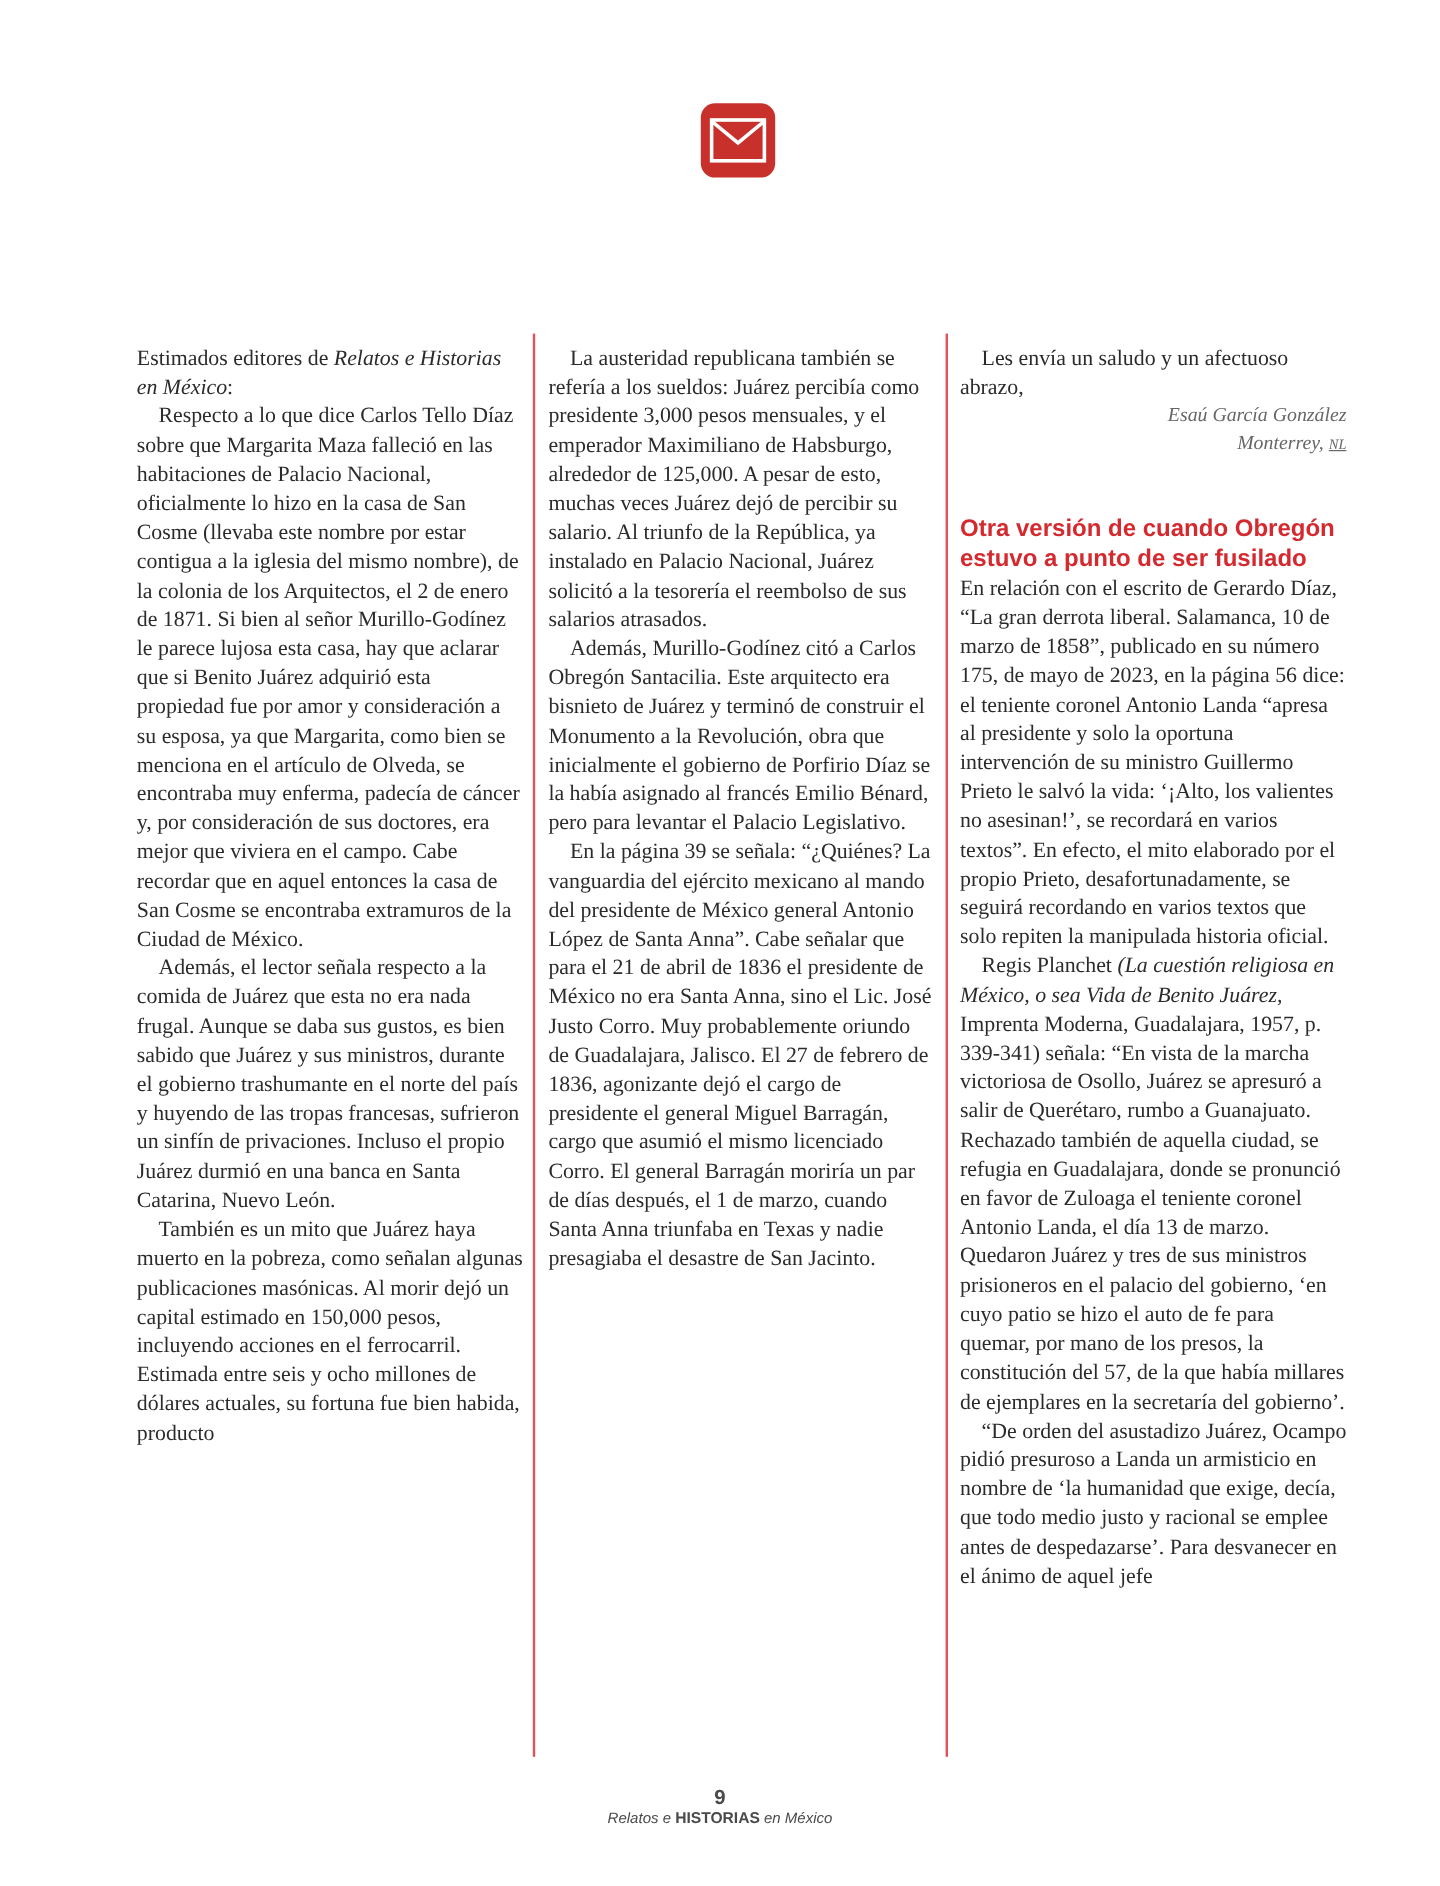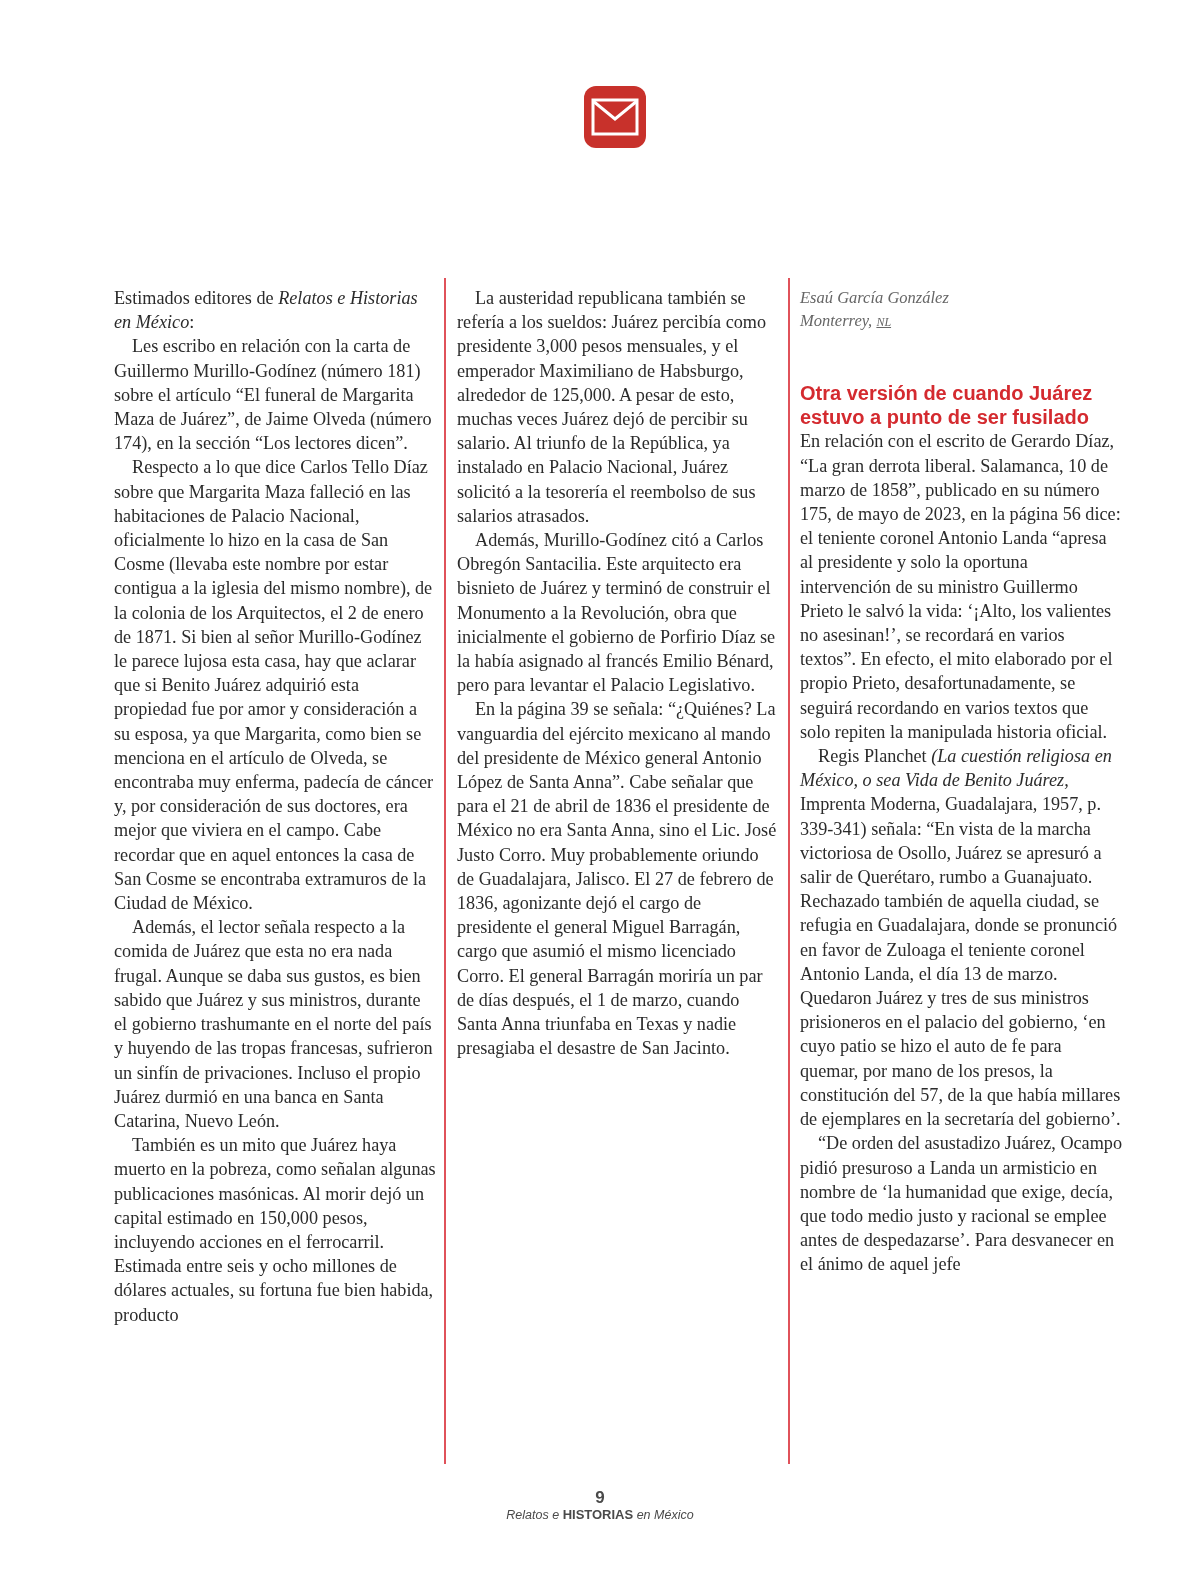--- a/index.html
+++ b/index.html
@@ -10,21 +10,21 @@
   .col1 { left: 114px; width: 322px; }
   .col2 { left: 457px; width: 322px; }
   .col3 { left: 800px; width: 322px; }
   .rule { position: absolute; width: 2px; background: #e0525a; }
   .rule1 { left: 444px; top: 278px; height: 1186px; }
   .rule2 { left: 788px; top: 278px; height: 1186px; }
   h2 { margin: 0; font-family: "Liberation Sans", "DejaVu Sans", sans-serif; font-weight: bold; color: #d42a2f; font-size: 20px; line-height: 24.2px; }
   p { margin: 0; }
   .ind { text-indent: 18px; }
   em { font-style: italic; }
-  .sig { font-style: italic; color: #666; font-size: 16.5px; line-height: 23px; }
+  .sig { text-align: right; font-style: italic; color: #666; font-size: 16.5px; line-height: 23px; }
   .sig .small { font-size: 12px; font-style: italic; text-decoration: underline; }
   .gap { height: 47px; }
   .footer { position: absolute; left: 0; width: 1200px; top: 1490px; text-align: center; color: #4a4a4a; }
   .page-num { font-family: "Liberation Sans", sans-serif; font-weight: bold; font-size: 17px; line-height: 16px; }
   .brand { font-size: 12.5px; line-height: 18px; }
   .brand .serif { font-family: Liberation Sans, sans-serif; font-style: italic; }
   .brand .bold { font-family: "Liberation Sans", sans-serif; font-weight: bold; font-size: 13px; }
 </style>
 </head>
 <body>
@@ -34,39 +34,39 @@
     <rect x="2" y="2" width="44" height="34" fill="none" stroke="#ffffff" stroke-width="3"></rect>
     <polyline points="2,3 24,21 46,3" fill="none" stroke="#ffffff" stroke-width="3"></polyline>
   </svg>
 </div>
 
 <div class="rule rule1"></div>
 <div class="rule rule2"></div>
 
 <div class="col col1">
   <p><span>Estimados editores de </span><em>Relatos e Historias en México</em><span>:</span></p>
-  <p class="ind">Les escribo en relación con la carta de Guillermo Murillo-Godínez (número 181) sobre el artículo “El funeral de Margarita Maza de Juárez”, de Jaime Olveda (número 174), en la sección “Los lectores dicen”.</p>
   <p class="ind">Respecto a lo que dice Carlos Tello Díaz sobre que Margarita Maza falleció en las habitaciones de Palacio Nacional, oficialmente lo hizo en la casa de San Cosme (llevaba este nombre por estar contigua a la iglesia del mismo nombre), de la colonia de los Arquitectos, el 2 de enero de 1871. Si bien al señor Murillo-Godínez le parece lujosa esta casa, hay que aclarar que si Benito Juárez adquirió esta propiedad fue por amor y consideración a su esposa, ya que Margarita, como bien se menciona en el artículo de Olveda, se encontraba muy enferma, padecía de cáncer y, por consideración de sus doctores, era mejor que viviera en el campo. Cabe recordar que en aquel entonces la casa de San Cosme se encontraba extramuros de la Ciudad de México.</p>
   <p class="ind">Además, el lector señala respecto a la comida de Juárez que esta no era nada frugal. Aunque se daba sus gustos, es bien sabido que Juárez y sus ministros, durante el gobierno trashumante en el norte del país y huyendo de las tropas francesas, sufrieron un sinfín de privaciones. Incluso el propio Juárez durmió en una banca en Santa Catarina, Nuevo León.</p>
   <p class="ind">También es un mito que Juárez haya muerto en la pobreza, como señalan algunas publicaciones masónicas. Al morir dejó un capital estimado en 150,000 pesos, incluyendo acciones en el ferrocarril. Estimada entre seis y ocho millones de dólares actuales, su fortuna fue bien habida, producto</p>
 </div>
 
 <div class="col col2">
   <p class="ind">La austeridad republicana también se refería a los sueldos: Juárez percibía como presidente 3,000 pesos mensuales, y el emperador Maximiliano de Habsburgo, alrededor de 125,000. A pesar de esto, muchas veces Juárez dejó de percibir su salario. Al triunfo de la República, ya instalado en Palacio Nacional, Juárez solicitó a la tesorería el reembolso de sus salarios atrasados.</p>
   <p class="ind">Además, Murillo-Godínez citó a Carlos Obregón Santacilia. Este arquitecto era bisnieto de Juárez y terminó de construir el Monumento a la Revolución, obra que inicialmente el gobierno de Porfirio Díaz se la había asignado al francés Emilio Bénard, pero para levantar el Palacio Legislativo.</p>
   <p class="ind">En la página 39 se señala: “¿Quiénes? La vanguardia del ejército mexicano al mando del presidente de México general Antonio López de Santa Anna”. Cabe señalar que para el 21 de abril de 1836 el presidente de México no era Santa Anna, sino el Lic. José Justo Corro. Muy probablemente oriundo de Guadalajara, Jalisco. El 27 de febrero de 1836, agonizante dejó el cargo de presidente el general Miguel Barragán, cargo que asumió el mismo licenciado Corro. El general Barragán moriría un par de días después, el 1 de marzo, cuando Santa Anna triunfaba en Texas y nadie presagiaba el desastre de San Jacinto.</p>
 </div>
 
 <div class="col col3">
+  <p class="ind">Les envía un saludo y un afectuoso abrazo,</p>
   <div class="sig">
     <div>Esaú García González</div>
     <div><span>Monterrey,</span> <span class="small">NL</span></div>
   </div>
   <div class="gap"></div>
-  <h2>Otra versión de cuando Juárez estuvo a punto de ser fusilado</h2>
+  <h2>Otra versión de cuando Obregón estuvo a punto de ser fusilado</h2>
   <p>En relación con el escrito de Gerardo Díaz, “La gran derrota liberal. Salamanca, 10 de marzo de 1858”, publicado en su número 175, de mayo de 2023, en la página 56 dice: el teniente coronel Antonio Landa “apresa al presidente y solo la oportuna intervención de su ministro Guillermo Prieto le salvó la vida: ‘¡Alto, los valientes no asesinan!’, se recordará en varios textos”. En efecto, el mito elaborado por el propio Prieto, desafortunadamente, se seguirá recordando en varios textos que solo repiten la manipulada historia oficial.</p>
   <p class="ind"><span>Regis Planchet </span><em>(La cuestión religiosa en México, o sea Vida de Benito Juárez,</em><span> Imprenta Moderna, Guadalajara, 1957, p. 339-341) señala:</span> <span>“En vista de la marcha victoriosa de Osollo, Juárez se apresuró a salir de Querétaro, rumbo a Guanajuato. Rechazado también de aquella ciudad, se refugia en Guadalajara, donde se pronunció en favor de Zuloaga el teniente coronel Antonio Landa, el día 13 de marzo. Quedaron Juárez y tres de sus ministros prisioneros en el palacio del gobierno, ‘en cuyo patio se hizo el auto de fe para quemar, por mano de los presos, la constitución del 57, de la que había millares de ejemplares en la secretaría del gobierno’.</span></p>
   <p class="ind">“De orden del asustadizo Juárez, Ocampo pidió presuroso a Landa un armisticio en nombre de ‘la humanidad que exige, decía, que todo medio justo y racional se emplee antes de despedazarse’. Para desvanecer en el ánimo de aquel jefe</p>
 </div>
 
 <div class="footer">
   <div class="page-num">9</div>
   <div class="brand"><span class="serif">Relatos e </span><span class="bold">HISTORIAS</span><span class="serif"> en México</span></div>
 </div>
 

